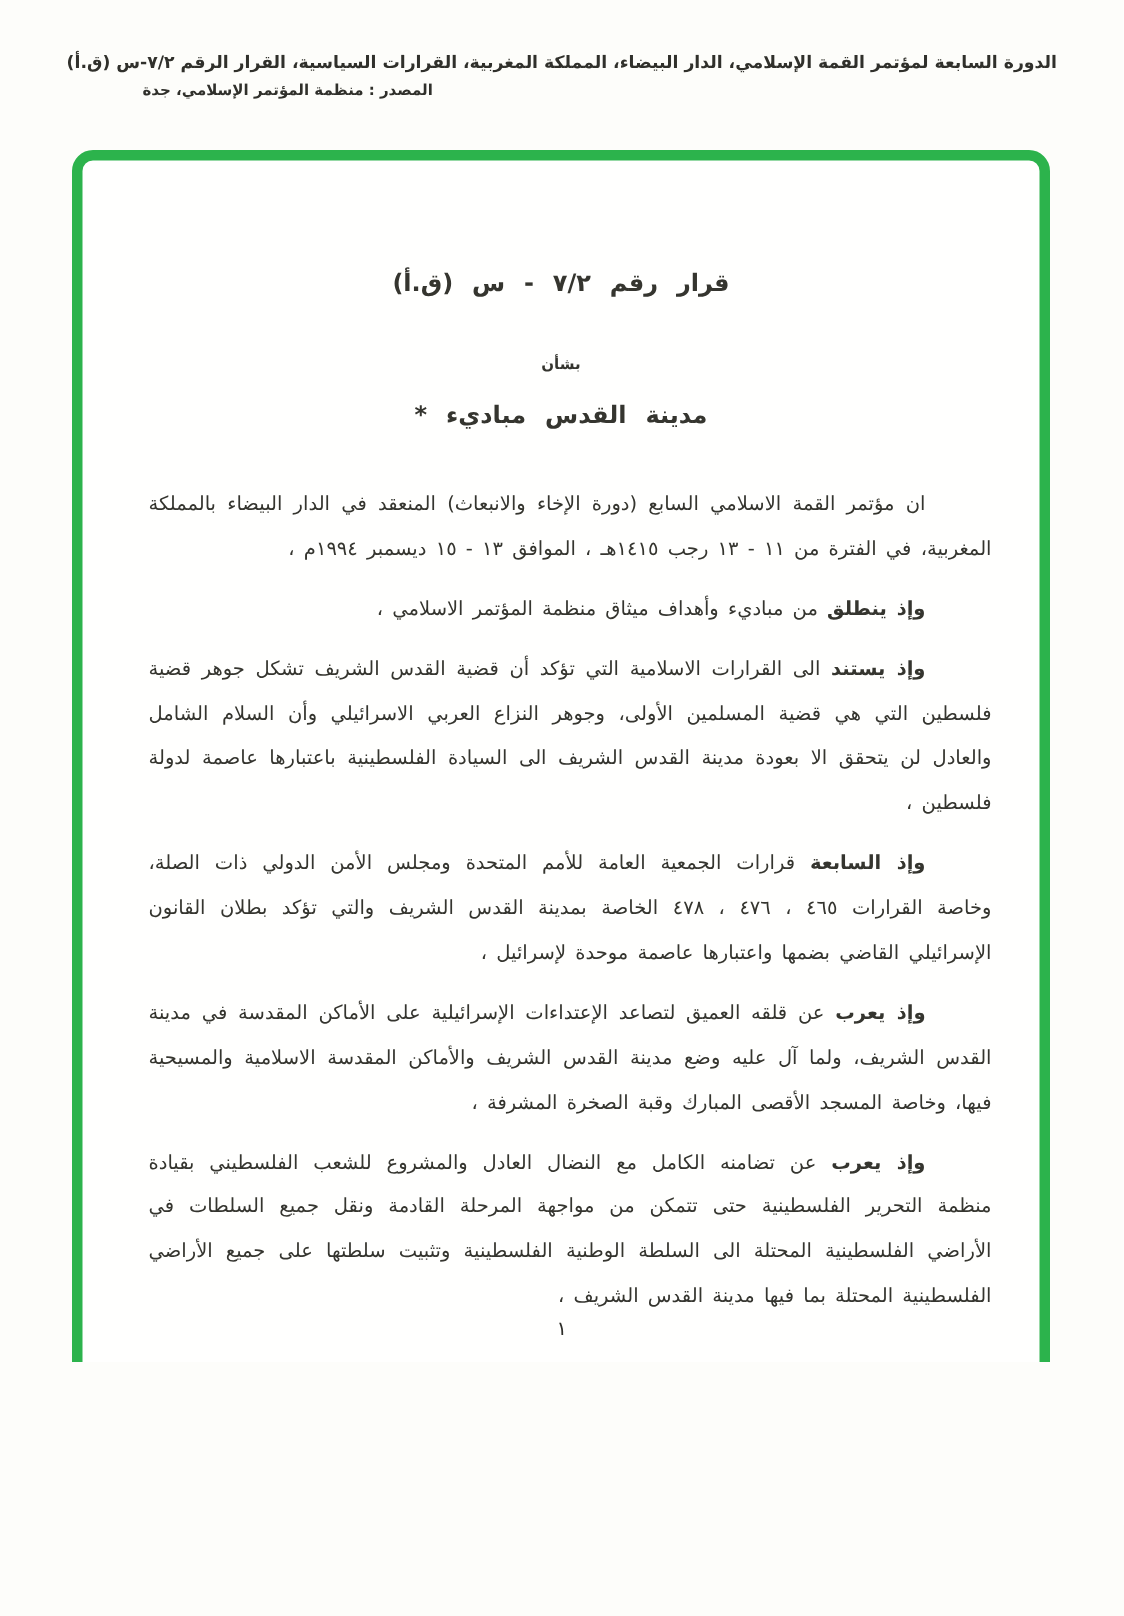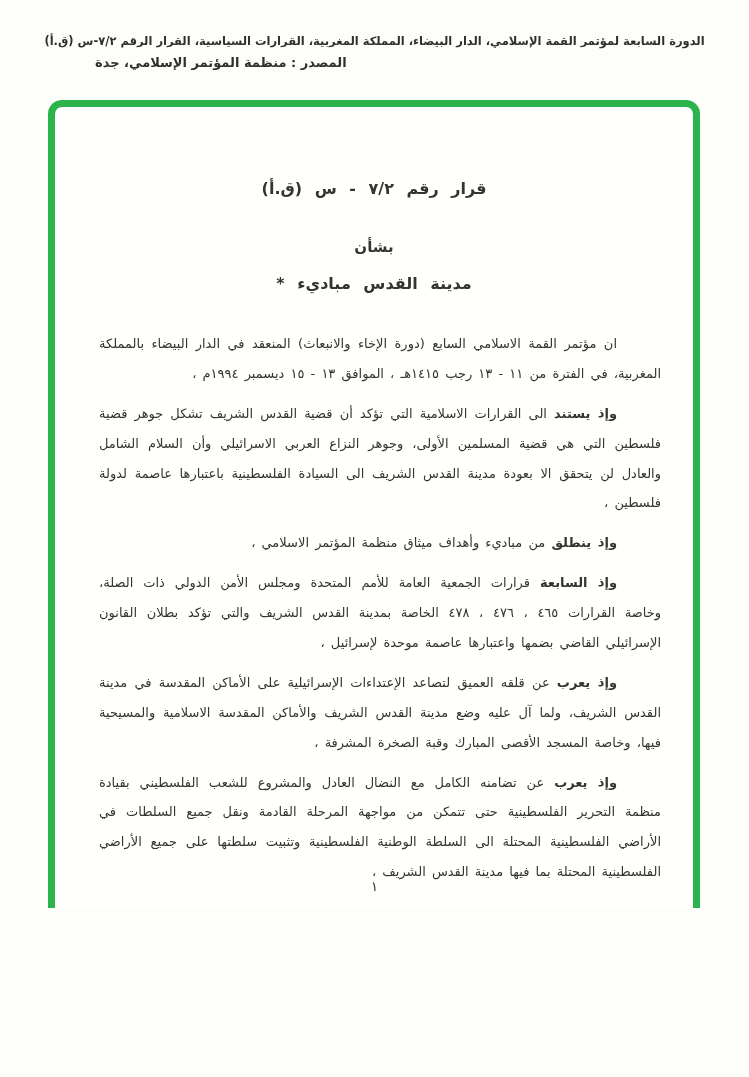--- a/index.html
+++ b/index.html
@@ -27,21 +27,21 @@
   .doc-header .hline1 {
     text-align: center;
     font-weight: bold;
     font-size: 11.5px;
     letter-spacing: 0;
     padding: 0 40px;
   }
   .doc-header .hline2 {
     margin-top: 7px;
     font-weight: bold;
-    font-size: 13px;
+    font-size: 10px;
     text-align: left;
     padding-left: 95px;
   }
   .green-frame {
     position: absolute;
     left: 48px;
     top: 100px;
     width: 652px;
     height: 916px;
     border: 7px solid #2cb34c;
@@ -57,21 +57,21 @@
   .title-block {
     text-align: center;
     font-weight: bold;
   }
   .title-block .t1 {
     font-size: 16px;
     word-spacing: 7px;
     margin-bottom: 40px;
   }
   .title-block .t2 {
-    font-size: 15px;
+    font-size: 10px;
     word-spacing: 5px;
     margin-bottom: 18px;
   }
   .title-block .t3 {
     font-size: 16px;
     word-spacing: 7px;
   }
   .body-text {
     margin-top: 36px;
   }
@@ -113,24 +113,24 @@
         <div class="t1">قرار رقم ٧/٢ - س (ق.أ)</div>
         <div class="t2">بشأن</div>
         <div class="t3">مدينة القدس مباديء *</div>
       </div>
 
       <div class="body-text">
         <p class="para">
           <span class="lead"></span><span>ان مؤتمر القمة الاسلامي السابع (دورة الإخاء والانبعاث) المنعقد في الدار البيضاء بالمملكة المغربية، في الفترة من ١١ - ١٣ رجب ١٤١٥هـ ، الموافق ١٣ - ١٥ ديسمبر ١٩٩٤م ،</span>
         </p>
         <p class="para">
-          <span class="lead">وإذ يستند</span><span> الى القرارات الاسلامية التي تؤكد أن قضية القدس الشريف تشكل جوهر قضية فلسطين التي هي قضية المسلمين الأولى، وجوهر النزاع العربي الاسرائيلي وأن السلام الشامل والعادل لن يتحقق الا بعودة مدينة القدس الشريف الى السيادة الفلسطينية باعتبارها عاصمة لدولة فلسطين ،</span>
+          <span class="lead">وإذ ينطلق</span><span> من مباديء وأهداف ميثاق منظمة المؤتمر الاسلامي ،</span>
         </p>
         <p class="para">
-          <span class="lead">وإذ ينطلق</span><span> من مباديء وأهداف ميثاق منظمة المؤتمر الاسلامي ،</span>
+          <span class="lead">وإذ يستند</span><span> الى القرارات الاسلامية التي تؤكد أن قضية القدس الشريف تشكل جوهر قضية فلسطين التي هي قضية المسلمين الأولى، وجوهر النزاع العربي الاسرائيلي وأن السلام الشامل والعادل لن يتحقق الا بعودة مدينة القدس الشريف الى السيادة الفلسطينية باعتبارها عاصمة لدولة فلسطين ،</span>
         </p>
         <p class="para">
           <span class="lead">وإذ السابعة</span><span> قرارات الجمعية العامة للأمم المتحدة ومجلس الأمن الدولي ذات الصلة، وخاصة القرارات ٤٦٥ ، ٤٧٦ ، ٤٧٨ الخاصة بمدينة القدس الشريف والتي تؤكد بطلان القانون الإسرائيلي القاضي بضمها واعتبارها عاصمة موحدة لإسرائيل ،</span>
         </p>
         <p class="para">
           <span class="lead">وإذ يعرب</span><span> عن قلقه العميق لتصاعد الإعتداءات الإسرائيلية على الأماكن المقدسة في مدينة القدس الشريف، ولما آل عليه وضع مدينة القدس الشريف والأماكن المقدسة الاسلامية والمسيحية فيها، وخاصة المسجد الأقصى المبارك وقبة الصخرة المشرفة ،</span>
         </p>
         <p class="para">
           <span class="lead">وإذ يعرب</span><span> عن تضامنه الكامل مع النضال العادل والمشروع للشعب الفلسطيني بقيادة منظمة التحرير الفلسطينية حتى تتمكن من مواجهة المرحلة القادمة ونقل جميع السلطات في الأراضي الفلسطينية المحتلة الى السلطة الوطنية الفلسطينية وتثبيت سلطتها على جميع الأراضي الفلسطينية المحتلة بما فيها مدينة القدس الشريف ،</span>
         </p>

